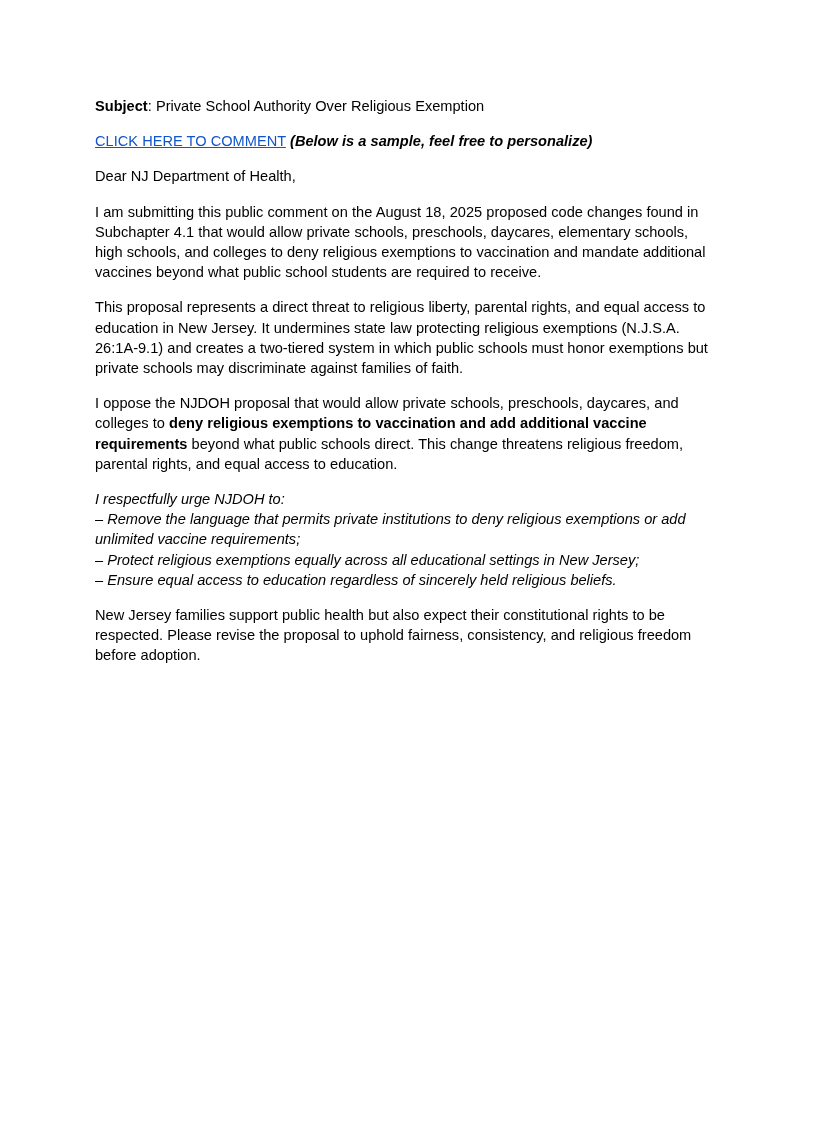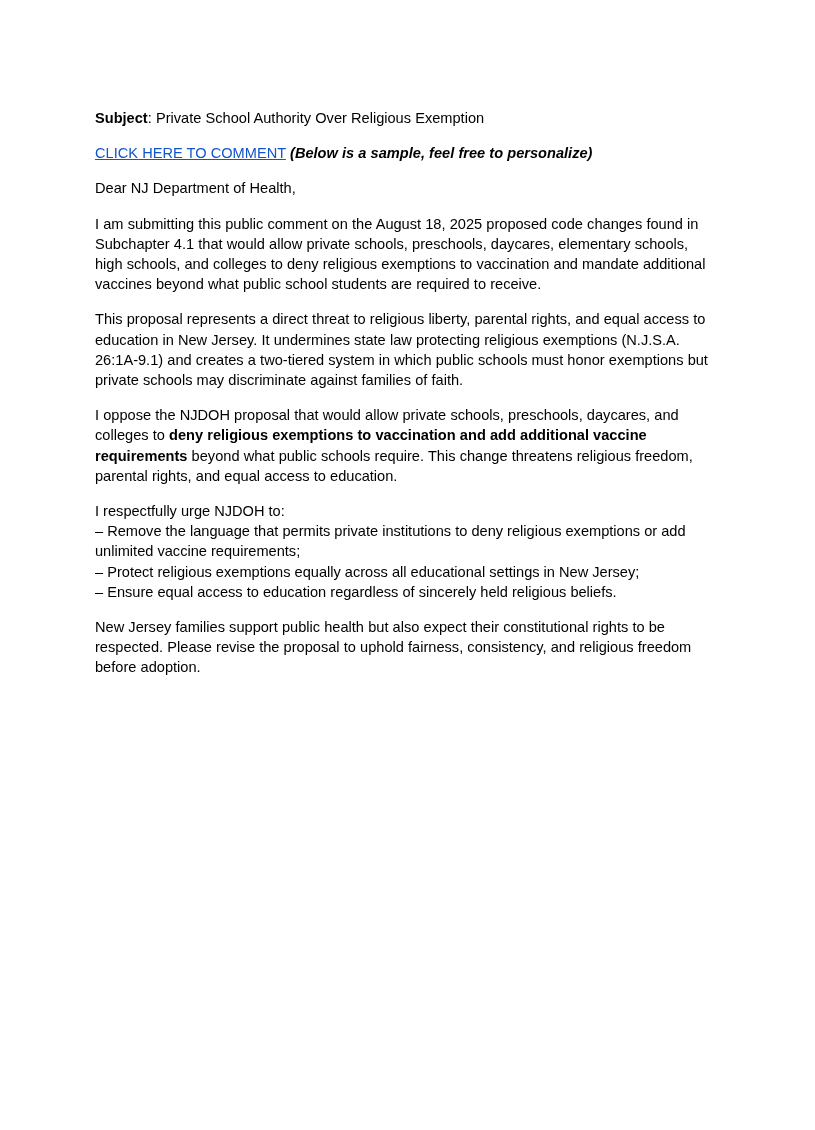--- a/index.html
+++ b/index.html
@@ -16,21 +16,21 @@
     position: relative;
     width: 815px;
     height: 1130px;
     background: #ffffff;
     overflow: hidden;
     box-sizing: border-box;
   }
   .doc-body {
     position: absolute;
     left: 95px;
-    top: 108px;
+    top: 96px;
     width: 618px;
   }
   p.para {
     margin: 0 0 15px 0;
     padding: 0;
     font-size: 14.6px;
     line-height: 20.2px;
     color: #000000;
     text-align: left;
     word-spacing: 0.1px;
@@ -53,39 +53,40 @@
   .list-block {
     margin: 0 0 15px 0;
     padding: 0;
     font-size: 14.6px;
     line-height: 20.2px;
     color: #000000;
   }
   .list-line {
     margin: 0;
     padding: 0;
+    font-style: italic;
   }
 </style>
 </head>
 <body>
 
 <div class="page">
   <div class="doc-body">
 
     <p class="para"><span class="bold">Subject</span><span>: </span><span>Private School Authority Over Religious Exemption</span></p>
 
     <p class="para"><a class="comment-link" href="#">CLICK HERE TO COMMENT</a><span> </span><span class="bold-italic">(Below is a sample, feel free to personalize)</span></p>
 
     <p class="para">Dear NJ Department of Health,</p>
 
     <p class="para">I am submitting this public comment on the August 18, 2025 proposed code changes found in Subchapter 4.1 that would allow private schools, preschools, daycares, elementary schools, high schools, and colleges to deny religious exemptions to vaccination and mandate additional vaccines beyond what public school students are required to receive.</p>
 
     <p class="para">This proposal represents a direct threat to religious liberty, parental rights, and equal access to education in New Jersey. It undermines state law protecting religious exemptions (N.J.S.A. 26:1A-9.1) and creates a two-tiered system in which public schools must honor exemptions but private schools may discriminate against families of faith.</p>
 
-    <p class="para"><span>I oppose the NJDOH proposal that would allow private schools, preschools, daycares, and colleges to </span><span class="bold">deny religious exemptions to vaccination and add additional vaccine requirements</span><span> beyond what public schools require. This change threatens religious freedom, parental rights, and equal access to education.</span></p>
+    <p class="para"><span>I oppose the NJDOH proposal that would allow private schools, preschools, daycares, and colleges to </span><span class="bold">deny religious exemptions to vaccination and add additional vaccine requirements</span><span> beyond what public schools direct. This change threatens religious freedom, parental rights, and equal access to education.</span></p>
 
     <div class="list-block">
       <div class="list-line">I respectfully urge NJDOH to:</div>
       <div class="list-line">– Remove the language that permits private institutions to deny religious exemptions or add unlimited vaccine requirements;</div>
       <div class="list-line">– Protect religious exemptions equally across all educational settings in New Jersey;</div>
       <div class="list-line">– Ensure equal access to education regardless of sincerely held religious beliefs.</div>
     </div>
 
     <p class="para">New Jersey families support public health but also expect their constitutional rights to be respected. Please revise the proposal to uphold fairness, consistency, and religious freedom before adoption.</p>
 

